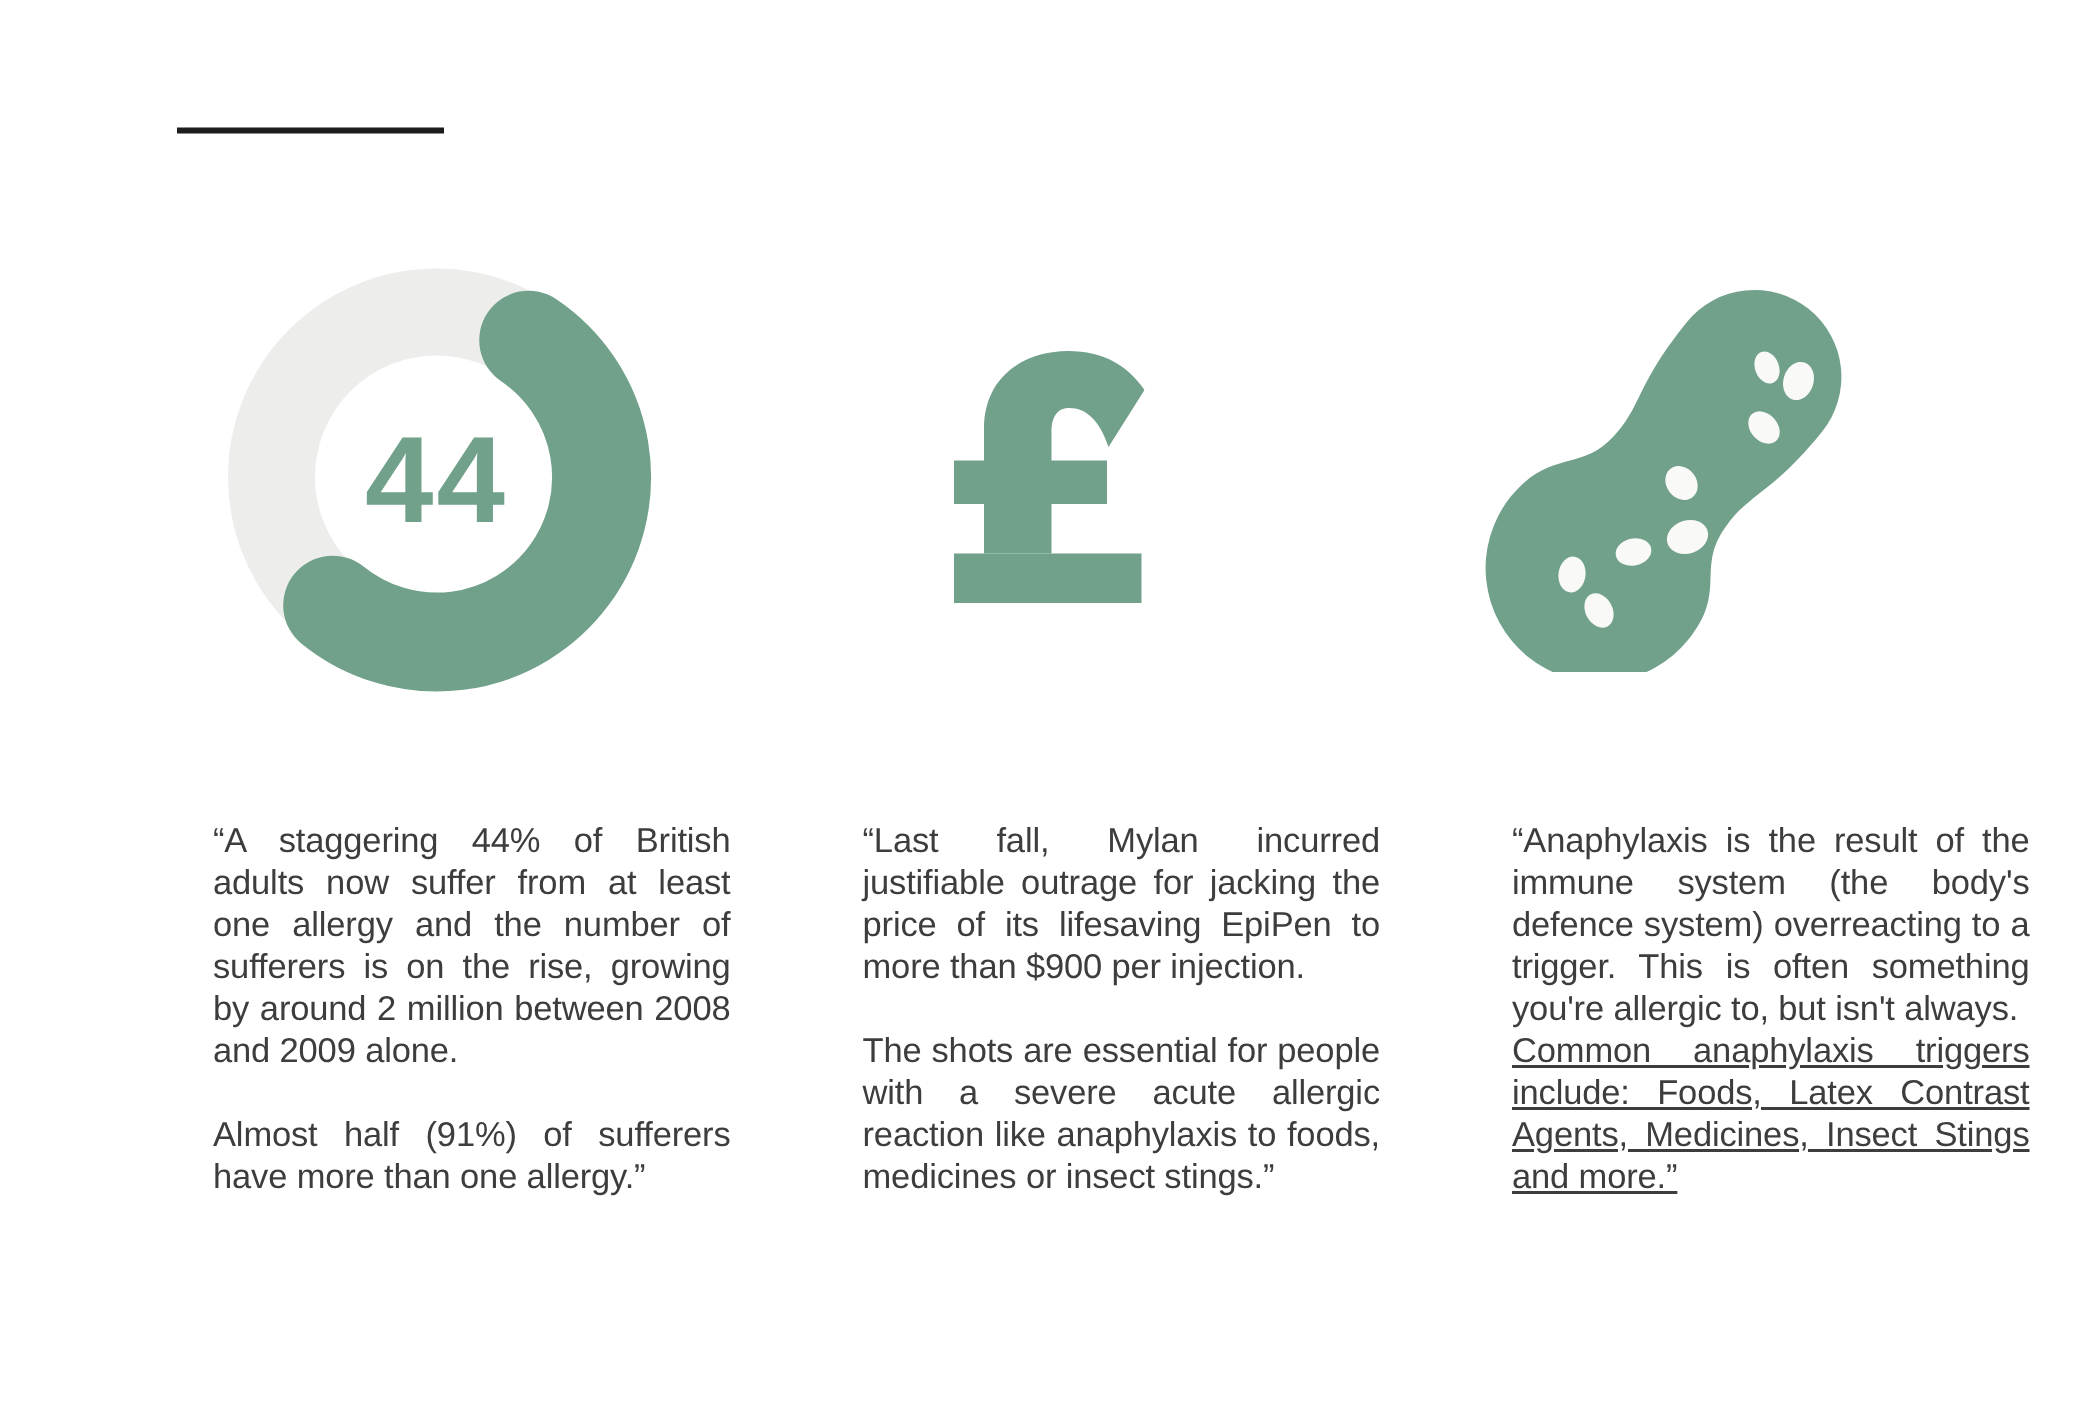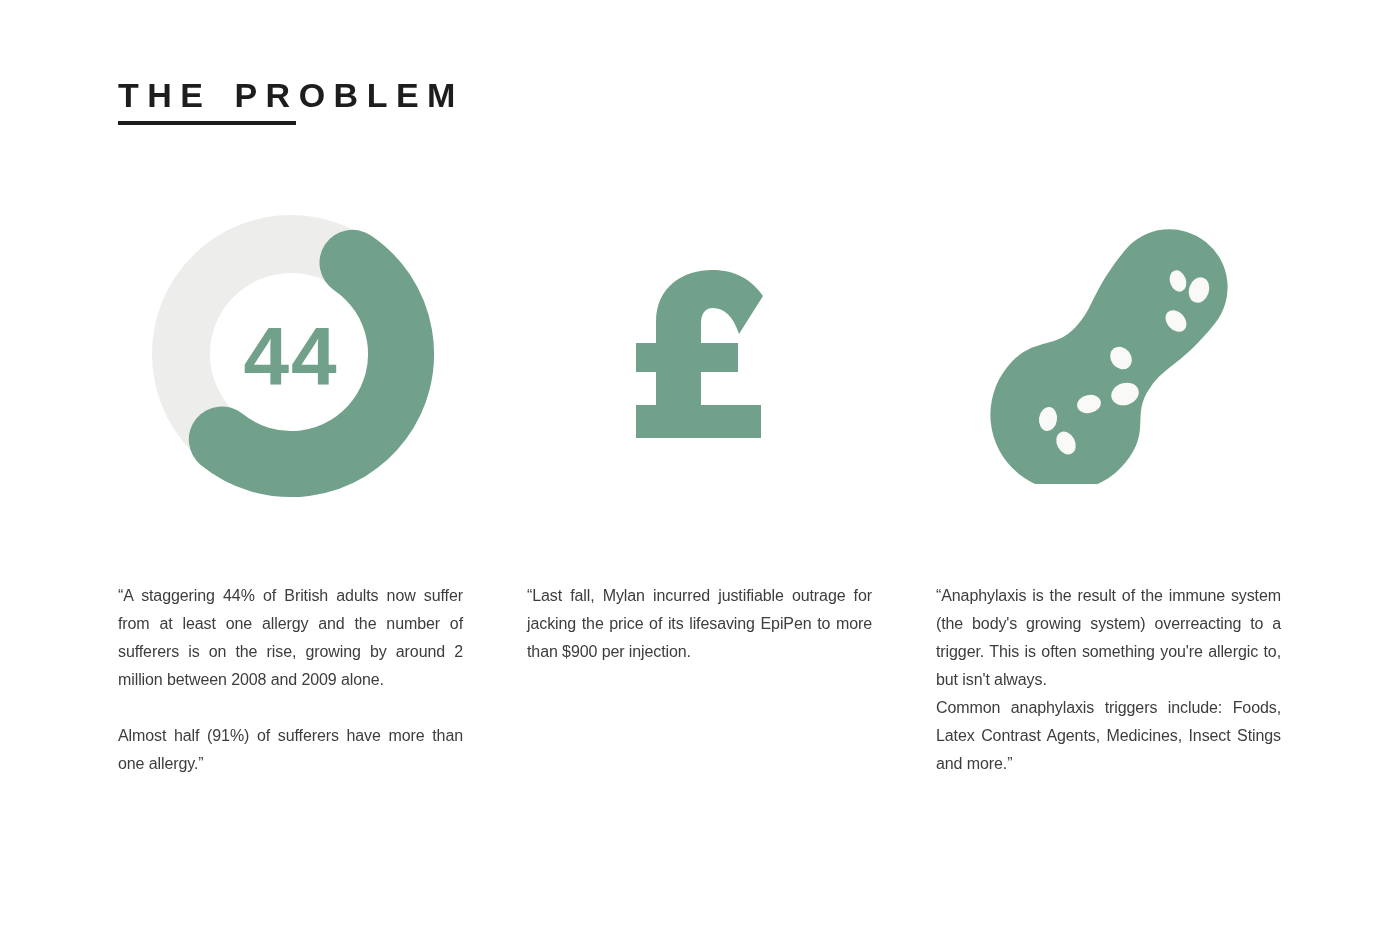--- a/index.html
+++ b/index.html
@@ -48,35 +48,35 @@
   .green-fill { fill:var(--green, #71a18b); }
   .spot { fill:var(--spot, #f9f9f8); }
 
   .text-row {
     display:flex; gap:64px;
     margin-top:78px;
   }
   .quote {
     width:345px;
     text-align:justify;
-    font-size:16px;
+    font-size:23px;
     line-height:28px;
     letter-spacing:-0.1px;
     color:var(--text, #3d3d3d);
+    margin-left:24px;
   }
   .quote p { margin:0; }
   .quote p.gap { margin-top:28px; }
-  .quote p.no-gap { margin-top:0; }
+  .quote p.no-gap { margin-top:0;text-decoration:underline; }
 </style>
 </head>
 <body>
 
 <div class="page">
 
-  <h1 class="page-title">THE PROBLEM</h1>
   <div class="title-underline"></div>
 
   <div class="icons-row">
 
     <div class="icon-cell">
       <svg width="300" height="300" viewBox="0 0 300 300">
         <circle class="donut-track" cx="150" cy="150" r="110"></circle>
         <path class="donut-arc" d="M 211.5 58.8 A 110 110 0 1 1 80.8 235.5"></path>
         <text class="donut-value" x="150" y="180" text-anchor="middle">44</text>
       </svg>
@@ -110,22 +110,23 @@
 
   <div class="text-row">
 
     <div class="quote">
       <p>“A staggering 44% of British adults now suffer from at least one allergy and the number of sufferers is on the rise, growing by around 2 million between 2008 and 2009 alone.</p>
       <p class="gap">Almost half (91%) of sufferers have more than one allergy.”</p>
     </div>
 
     <div class="quote">
       <p>“Last fall, Mylan incurred justifiable outrage for jacking the price of its lifesaving EpiPen to more than $900 per injection.</p>
+      <p class="gap">The shots are essential for people with a severe acute allergic reaction like anaphylaxis to foods, medicines or insect stings.”</p>
     </div>
 
     <div class="quote">
-      <p>“Anaphylaxis is the result of the immune system (the body's growing system) overreacting to a trigger. This is often something you're allergic to, but isn't always.</p>
+      <p>“Anaphylaxis is the result of the immune system (the body's defence system) overreacting to a trigger. This is often something you're allergic to, but isn't always.</p>
       <p class="no-gap">Common anaphylaxis triggers include: Foods, Latex Contrast Agents, Medicines, Insect Stings and more.”</p>
     </div>
 
   </div>
 
 </div>
 
 </body></html>

